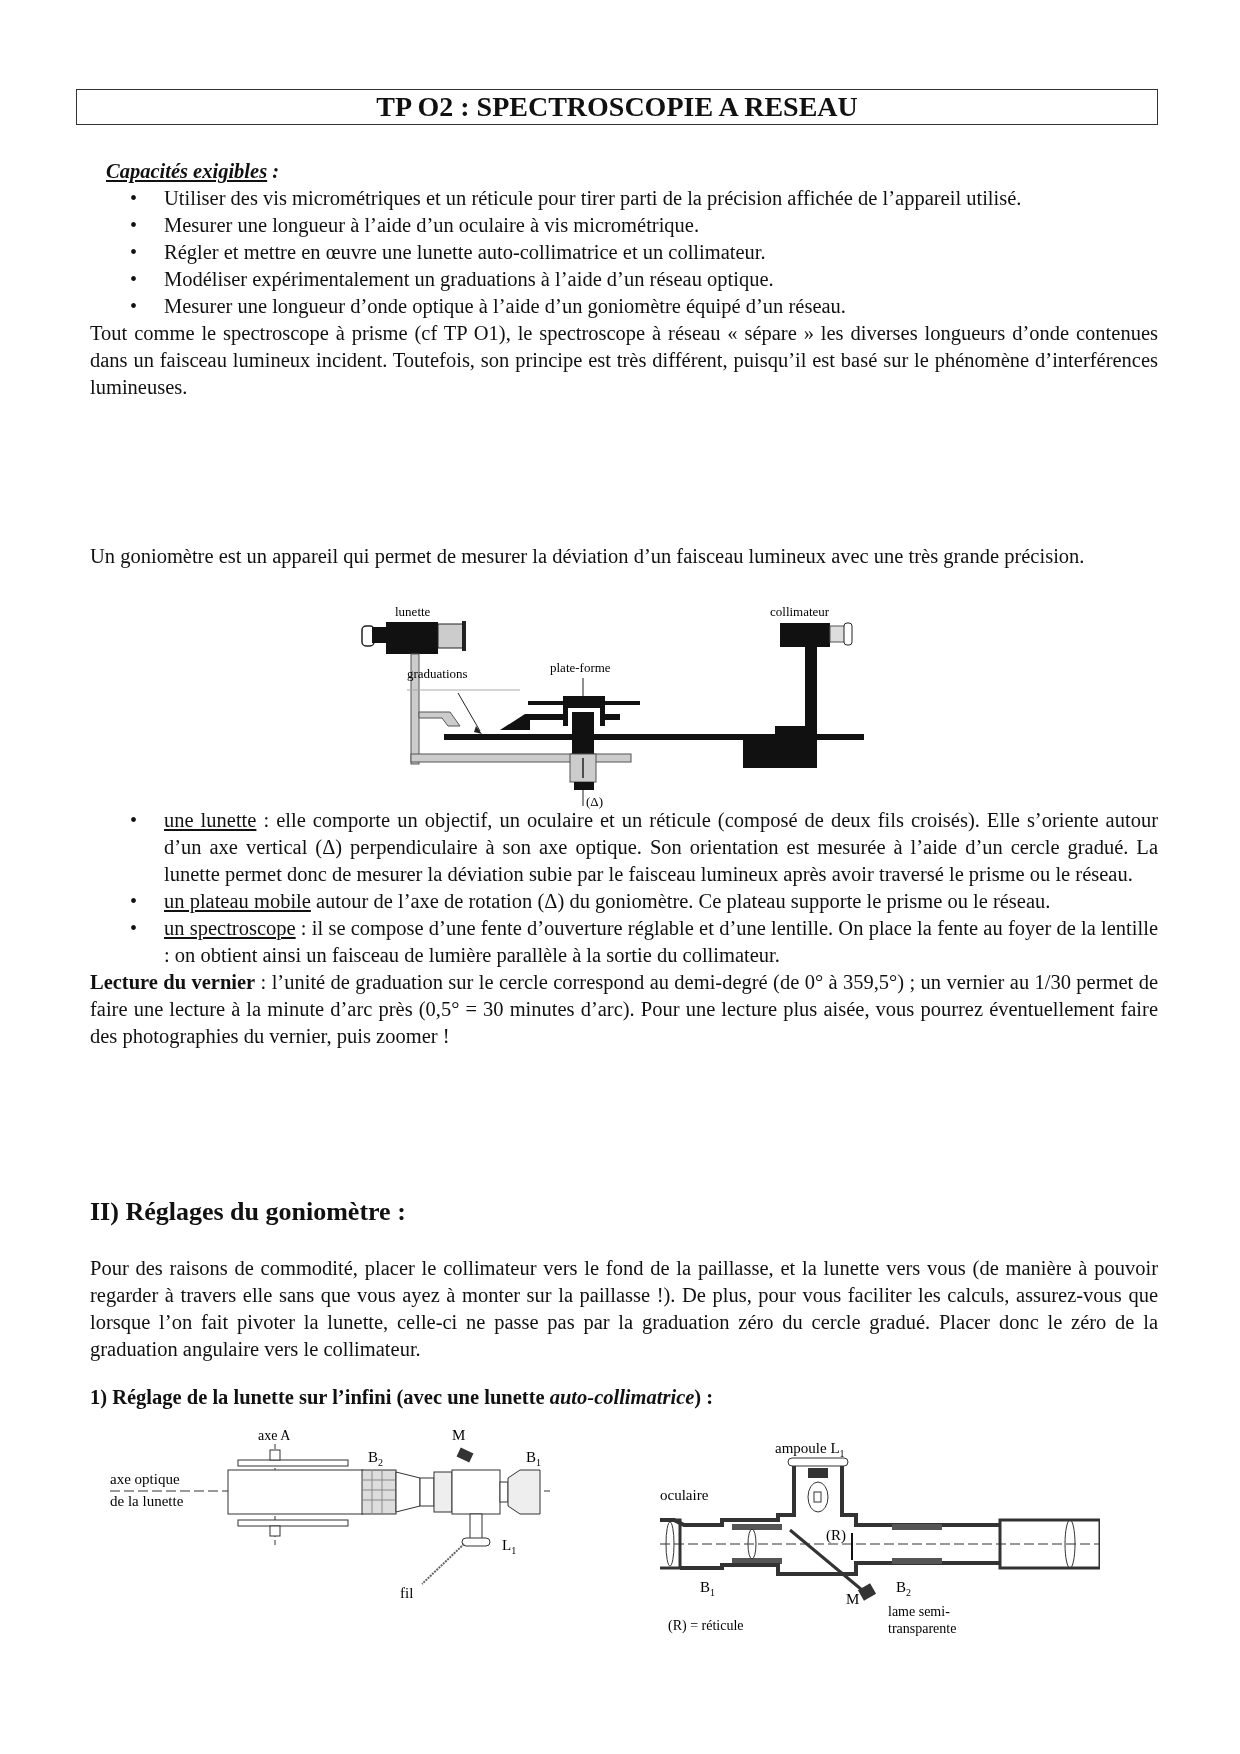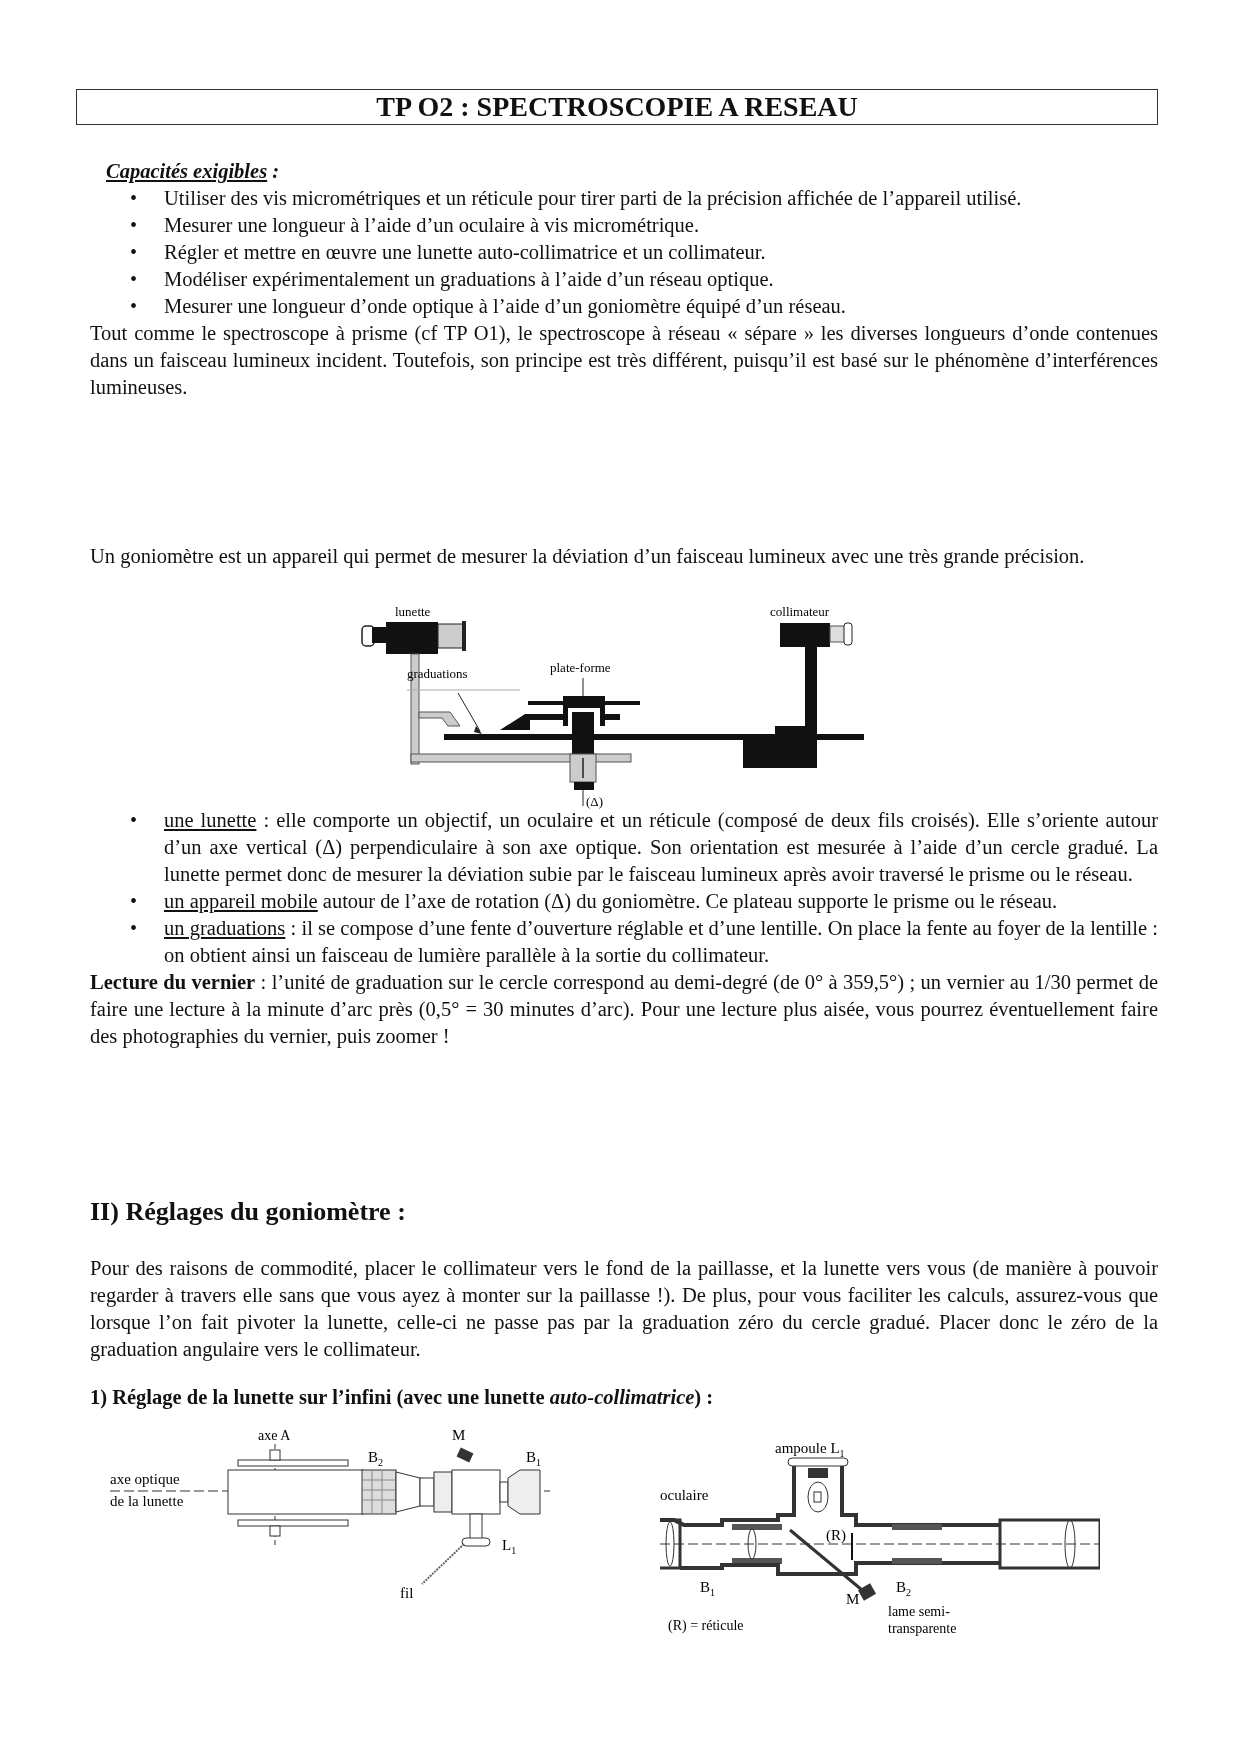--- a/index.html
+++ b/index.html
@@ -83,22 +83,22 @@
     <rect x="480" y="28" width="16" height="16" fill="#ddd" stroke="#555"></rect>
     <rect x="494" y="25" width="8" height="22" rx="3" fill="#fff" stroke="#222"></rect>
     <rect x="455" y="49" width="12" height="120" fill="#111"></rect>
     <rect x="393" y="138" width="74" height="32" fill="#111"></rect>
     <rect x="425" y="128" width="42" height="12" fill="#111"></rect>
   </svg>
 
   <div class="block" style="top:807px;">
     <ul class="bullets">
       <li class="justify"><span class="u">une lunette</span><span> : elle comporte un objectif, un oculaire et un réticule (composé de deux fils croisés). Elle s’oriente autour d’un axe vertical (Δ) perpendiculaire à son axe optique. Son orientation est mesurée à l’aide d’un cercle gradué. La lunette permet donc de mesurer la déviation subie par le faisceau lumineux après avoir traversé le prisme ou le réseau.</span></li>
-      <li class="justify"><span class="u">un appareil mobile</span><span> autour de l’axe de rotation (Δ) du goniomètre. Ce plateau supporte le prisme ou le réseau.</span></li>
-      <li class="justify"><span class="u">un graduations</span><span> : il se compose d’une fente d’ouverture réglable et d’une lentille. On place la fente au foyer de la lentille : on obtient ainsi un faisceau de lumière parallèle à la sortie du collimateur.</span></li>
+      <li class="justify"><span class="u">un plateau mobile</span><span> autour de l’axe de rotation (Δ) du goniomètre. Ce plateau supporte le prisme ou le réseau.</span></li>
+      <li class="justify"><span class="u">un spectroscope</span><span> : il se compose d’une fente d’ouverture réglable et d’une lentille. On place la fente au foyer de la lentille : on obtient ainsi un faisceau de lumière parallèle à la sortie du collimateur.</span></li>
     </ul>
     <div class="justify"><span class="b">Lecture du vernier</span><span> : l’unité de graduation sur le cercle correspond au demi-degré (de 0° à 359,5°) ; un vernier au 1/30 permet de faire une lecture à la minute d’arc près (0,5° = 30 minutes d’arc). Pour une lecture plus aisée, vous pourrez éventuellement faire des photographies du vernier, puis zoomer !</span></div>
   </div>
 
   <div class="h1" style="top:1197px;">II) Réglages du goniomètre :</div>
   <div class="block justify" style="top:1255px;">Pour des raisons de commodité, placer le collimateur vers le fond de la paillasse, et la lunette vers vous (de manière à pouvoir regarder à travers elle sans que vous ayez à monter sur la paillasse !). De plus, pour vous faciliter les calculs, assurez-vous que lorsque l’on fait pivoter la lunette, celle-ci ne passe pas par la graduation zéro du cercle gradué. Placer donc le zéro de la graduation angulaire vers le collimateur.</div>
   <div class="h2" style="top:1386px;"><span>1) Réglage de la lunette sur l’infini (avec une lunette </span><i>auto-collimatrice</i><span>) :</span></div>
 
   <svg class="fig" style="left:90px; top:1420px;" width="510" height="200" viewBox="0 0 510 200">
     <text x="168" y="20" font-size="14"><tspan>axe A</tspan></text>

